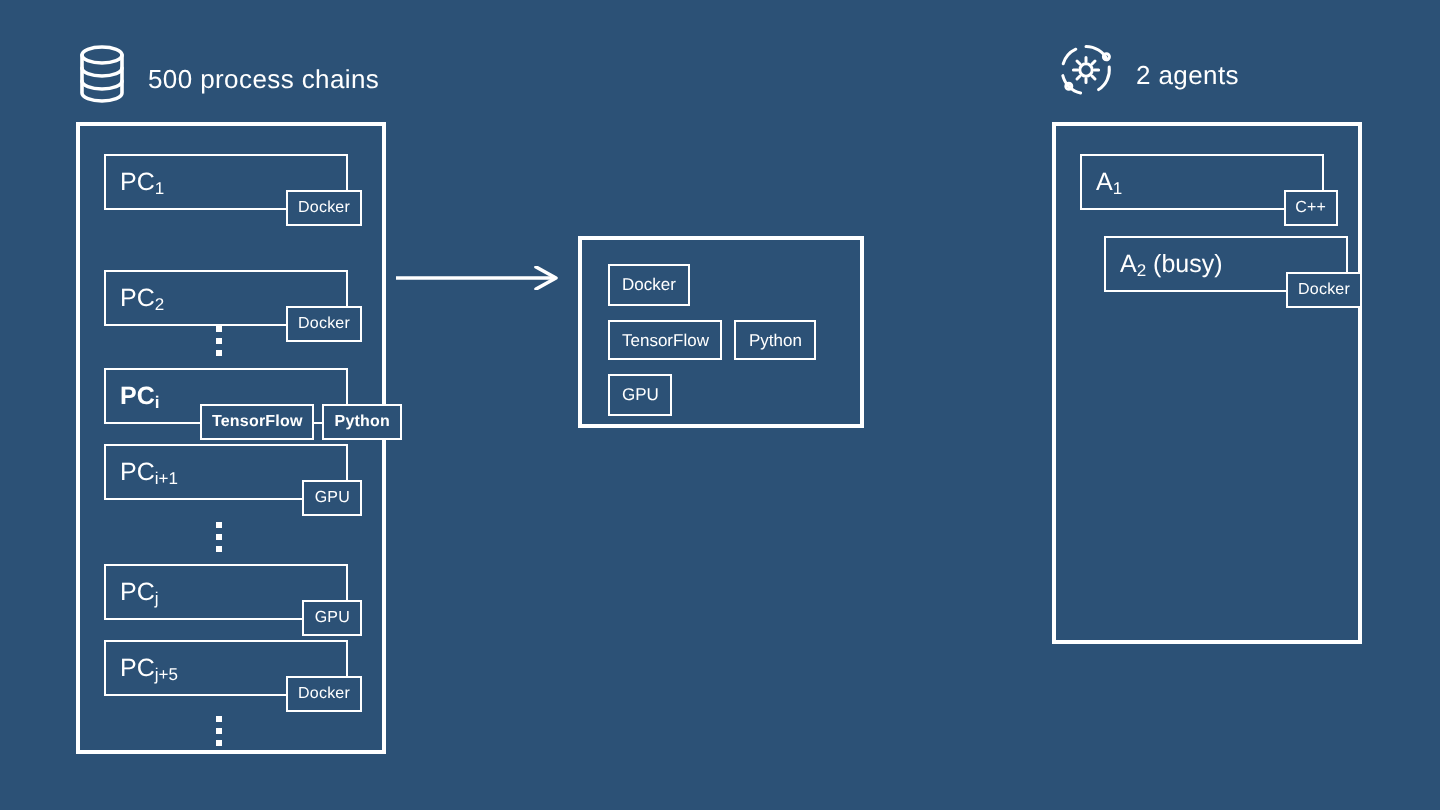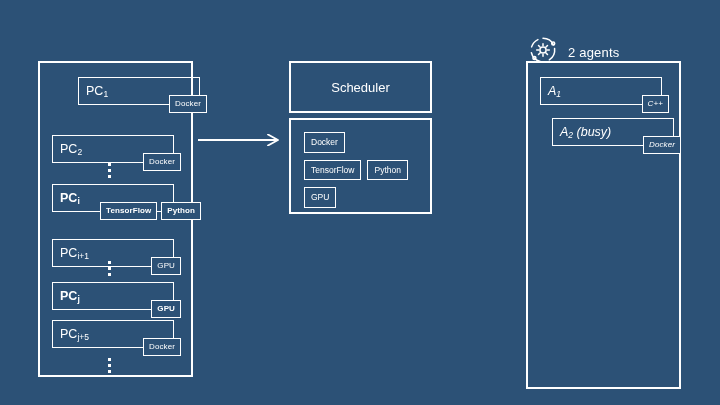--- a/index.html
+++ b/index.html
@@ -34,21 +34,21 @@
   }
   .icon { display: block; }
 
   
   .panel {
     position: absolute;
     border: 2px solid #ffffff;
     box-sizing: border-box;
   }
   #chains-panel { left: 38px;  top: 61px; width: 155px; height: 316px; }
-  #agents-panel { left: 526px; top: 61px; width: 155px; height: 328px; font-style: italic; }
+  #agents-panel { left: 526px; top: 61px; width: 155px; height: 261px; }
 
   .panel-inner {
     position: absolute;
     inset: 0;
   }
 
   
   .item {
     position: absolute;
     border: 1.5px solid #ffffff;
@@ -151,25 +151,36 @@
     top: 132px;
     width: 84px;
     height: 12px;
   }
 </style>
 </head>
 <body>
 
 <div class="stage">
 
+  <div class="hdr" style="left:38px; top:22px;">
+    <span class="icon">
+      <svg width="26" height="30" viewBox="0 0 26 30" fill="none" stroke="#ffffff" stroke-width="1.8" stroke-linecap="round">
+        <ellipse cx="13" cy="5.5" rx="10" ry="4"></ellipse>
+        <path d="M3 5.5v19c0 2.2 4.5 4 10 4s10-1.8 10-4v-19"></path>
+        <path d="M3 12c0 2.2 4.5 4 10 4s10-1.8 10-4"></path>
+        <path d="M3 18.5c0 2.2 4.5 4 10 4s10-1.8 10-4"></path>
+      </svg>
+    </span>
+    <span class="hdr-label">500 process chains</span>
+  </div>
 
   <div class="panel" id="chains-panel">
     <div class="panel-inner">
 
-      <div class="item" style="left:12px; top:14px; width:122px;margin-left:26px;">
+      <div class="item" style="left:12px; top:14px; width:122px;">
         <span class="item-label">
           <span>PC</span><sub>1</sub><span></span>
         </span>
         <div class="tagrow">
           <span class="tag">Docker</span>
         </div>
       </div>
 
       <div class="item" style="left:12px; top:72px; width:122px;">
         <span class="item-label">
@@ -189,36 +200,36 @@
       <div class="item" style="left:12px; top:121px; width:122px;font-weight:bold;">
         <span class="item-label">
           <span>PC</span><sub>i</sub><span></span>
         </span>
         <div class="tagrow" style="right:-28px;">
           <span class="tag">TensorFlow</span>
           <span class="tag">Python</span>
         </div>
       </div>
 
-      <div class="item" style="left:12px; top:176px; width:122px;align-items:center;">
+      <div class="item" style="left:12px; top:159px; width:122px;align-items:center;">
         <span class="item-label">
           <span>PC</span><sub>i+1</sub><span></span>
         </span>
         <div class="tagrow">
           <span class="tag">GPU</span>
         </div>
       </div>
 
       <div class="vdots" style="left:68px; top:198px;">
         <i></i>
           <i></i>
           <i></i>
       </div>
 
-      <div class="item" style="left:12px; top:219px; width:122px;font-weight:bold;">
+      <div class="item" style="left:12px; top:219px; width:122px;">
         <span class="item-label">
           <span>PC</span><sub>j</sub><span></span>
         </span>
         <div class="tagrow">
           <span class="tag">GPU</span>
         </div>
       </div>
 
       <div class="item" style="left:12px; top:257px; width:122px;">
         <span class="item-label">
@@ -238,38 +249,35 @@
     </div>
   </div>
 
   <div id="flow-arrow">
     <svg width="84" height="12" viewBox="0 0 84 12" fill="none" stroke="#ffffff" stroke-width="1.8" stroke-linecap="round" stroke-linejoin="round">
       <line x1="0" y1="6" x2="78" y2="6"></line>
       <polyline points="70,0.5 80,6 70,11.5"></polyline>
     </svg>
   </div>
 
-  <div id="scheduler-box">
-    <span id="scheduler-title">Scheduler</span>
-  </div>
 
   <div id="scheduler-caps">
     <div class="cap-line">
       <span class="cap">Docker</span>
     </div>
     <div class="cap-line">
       <span class="cap">TensorFlow</span>
       <span class="cap">Python</span>
     </div>
     <div class="cap-line">
       <span class="cap">GPU</span>
     </div>
   </div>
 
-  <div class="hdr" style="left:528px; top:35px;">
+  <div class="hdr" style="left:528px; top:20px;">
     <span class="icon">
       <svg width="30" height="30" viewBox="0 0 30 30" fill="none" stroke="#ffffff" stroke-width="1.5" stroke-linecap="round">
         <path d="M15 3.2a11.8 11.8 0 0 1 10.6 6.6M26.6 13.5a11.8 11.8 0 0 1-5.3 11.3M12.3 26.5A11.8 11.8 0 0 1 3.4 17.8M3.6 11.9A11.8 11.8 0 0 1 9.9 4.6"></path>
         <circle cx="25.2" cy="8.4" r="1.5"></circle>
         <circle cx="6.4" cy="23.1" r="1.5"></circle>
         <circle cx="15" cy="15" r="3.1"></circle>
         <path d="M15 8.7v2.1M15 19.2v2.1M8.7 15h2.1M19.2 15h2.1M10.5 10.5l1.5 1.5M18 18l1.5 1.5M19.5 10.5L18 12M12 18l-1.5 1.5"></path>
       </svg>
     </span>
     <span class="hdr-label">2 agents</span>

